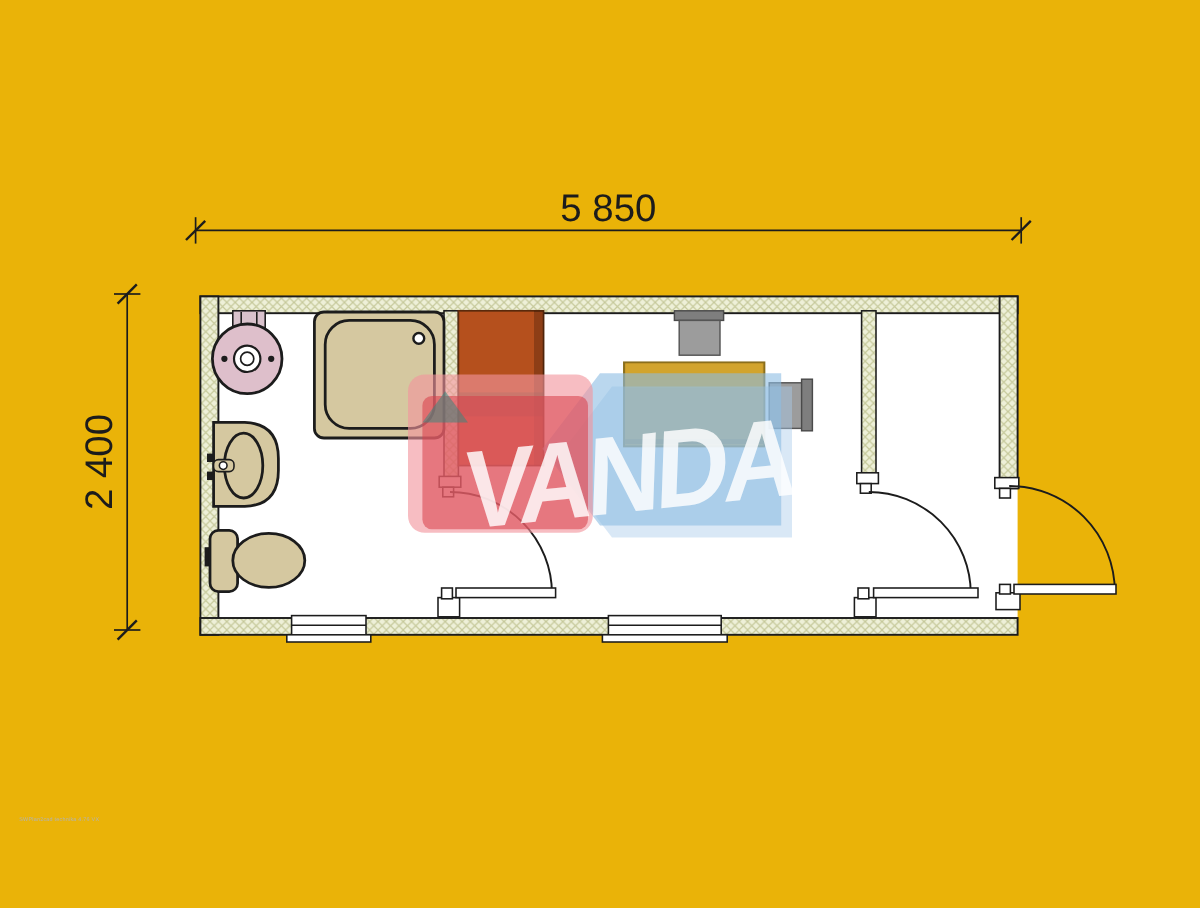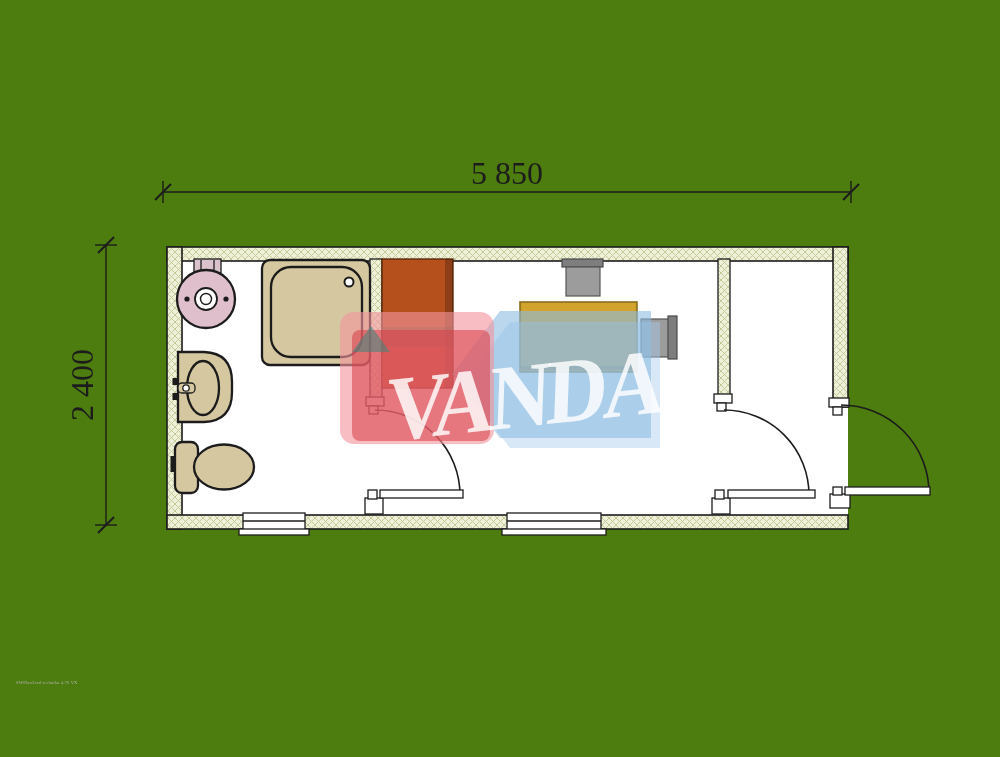--- a/index.html
+++ b/index.html
@@ -1,17 +1,17 @@
 <!DOCTYPE html>
 <html><head>
 <meta charset="utf-8">
 <style>
   html,body{margin:0;padding:0;background:#ffffff;}
-  #stage{position:relative;width:1000px;height:757px;background:#4d7c0f;overflow:hidden;
-         font-family:Liberation Serif, serif;}
+  #stage{position:relative;width:1000px;height:757px;background:#eab308;overflow:hidden;
+         font-family:Liberation Sans, sans-serif;}
   svg{position:absolute;left:0;top:0;}
   .ln{stroke:#1c1c1c;}
   .thin{stroke-width:1.3;}
   .med{stroke-width:1.6;}
   .fix{stroke:#1c1c1c;stroke-width:2.3;}
   .nofill{fill:none;}
   .dimline{stroke:#1c1c1c;stroke-width:1.4;fill:none;}
   .tick{stroke:#1c1c1c;stroke-width:2;}
   .dimtext{font-size:32px;fill:#1c1c1c;}
   .wmtext{font-weight:bold;font-size:92px;letter-spacing:-5px;}

